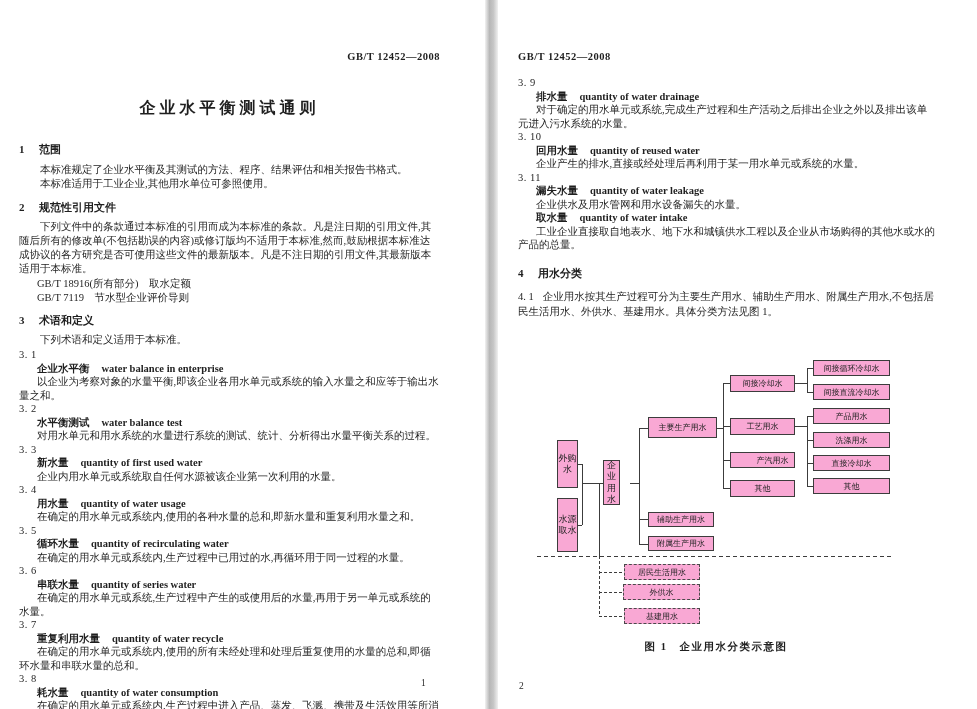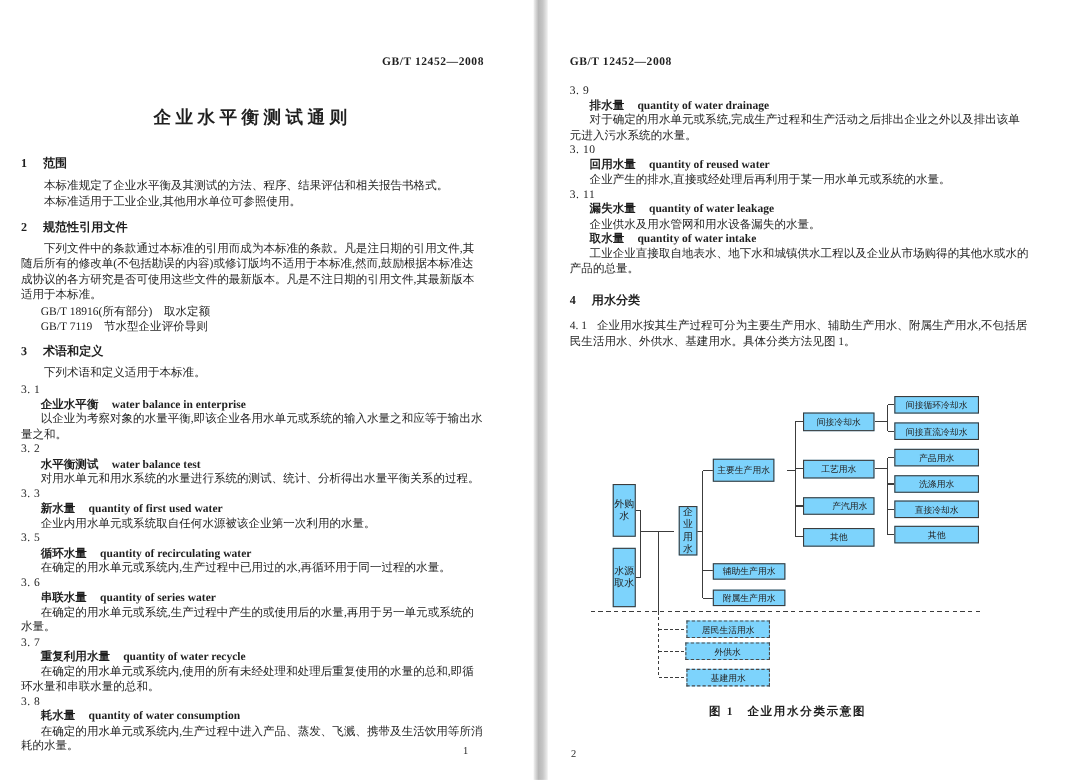--- a/index.html
+++ b/index.html
@@ -42,30 +42,30 @@
   .p41 { margin-top:9px; line-height:15px; }
   .p41 .sec41-num { margin-right:9px; }
   .pagenum { position:absolute; font-size:9.5px; color:#2a2a2a; }
   .pagenum-left  { left:421px; top:678px; }
   .pagenum-right { left:519px; top:681px; }
 
   
   .figure { position:absolute; left:537px; top:352px; width:358px; height:312px; }
   .fig-svg { position:absolute; left:0; top:0; }
   .dbox {
-    position:absolute; border:1px solid #3c3c3c; background:#7dd3fc;
+    position:absolute; border:1px solid #3c3c3c; background:#f9a8d4;
     display:flex; align-items:center; justify-content:center;
     font-size:8px; white-space:nowrap; overflow:hidden; color:#222;
   }
   .dbox.vert { white-space:normal; word-break:break-all; text-align:center; font-size:9px; line-height:11.5px; }
   .dbox.dashed { border:1px dashed #4a4a4a; }
   .b-waigou   { left:20px;  top:88px;  width:21px; height:48px; }
   .b-shuiyuan { left:20px;  top:146px; width:21px; height:54px; }
-  .b-qiye     { left:80px;  top:108px; width:17px; height:45px; font-size:8.5px; line-height:10.5px;font-family:Liberation Serif, serif; }
-  .b-zhuyao   { left:111px; top:65px;  width:56px; height:21px; }
+  .b-qiye     { left:66px;  top:108px; width:17px; height:45px; font-size:8.5px; line-height:10.5px;font-family:Liberation Serif, serif; }
+  .b-zhuyao   { left:111px; top:65px;  width:69px; height:21px; }
   .b-fuzhu    { left:111px; top:160px; width:66px; height:15px; }
   .b-fushu    { left:111px; top:184px; width:66px; height:15px; }
   .b-jianjie  { left:193px; top:23px;  width:65px; height:17px; }
   .b-gongyi   { left:193px; top:66px;  width:65px; height:17px;text-align:right; }
   .b-chanqi   { left:193px; top:100px; width:65px; height:16px;padding-left:20px; }
   .b-qita1    { left:193px; top:128px; width:65px; height:17px; }
   .b-jjxh     { left:276px; top:8px;   width:77px; height:16px; }
   .b-jjzl     { left:276px; top:32px;  width:77px; height:16px; }
   .b-chanpin  { left:276px; top:56px;  width:77px; height:16px; }
   .b-xidi     { left:276px; top:80px;  width:77px; height:16px; }
@@ -125,20 +125,27 @@
       </div>
 
       <div class="term">
         <div class="term-num">3. 3</div>
         <div class="term-name">
           <span>新水量</span><span class="en">quantity of first used water</span>
         </div>
         <div class="term-def">企业内用水单元或系统取自任何水源被该企业第一次利用的水量。</div>
       </div>
 
+      <div class="term">
+        <div class="term-num">3. 4</div>
+        <div class="term-name">
+          <span>用水量</span><span class="en">quantity of water usage</span>
+        </div>
+        <div class="term-def">在确定的用水单元或系统内,使用的各种水量的总和,即新水量和重复利用水量之和。</div>
+      </div>
 
       <div class="term">
         <div class="term-num">3. 5</div>
         <div class="term-name">
           <span>循环水量</span><span class="en">quantity of recirculating water</span>
         </div>
         <div class="term-def">在确定的用水单元或系统内,生产过程中已用过的水,再循环用于同一过程的水量。</div>
       </div>
 
       <div class="term">

